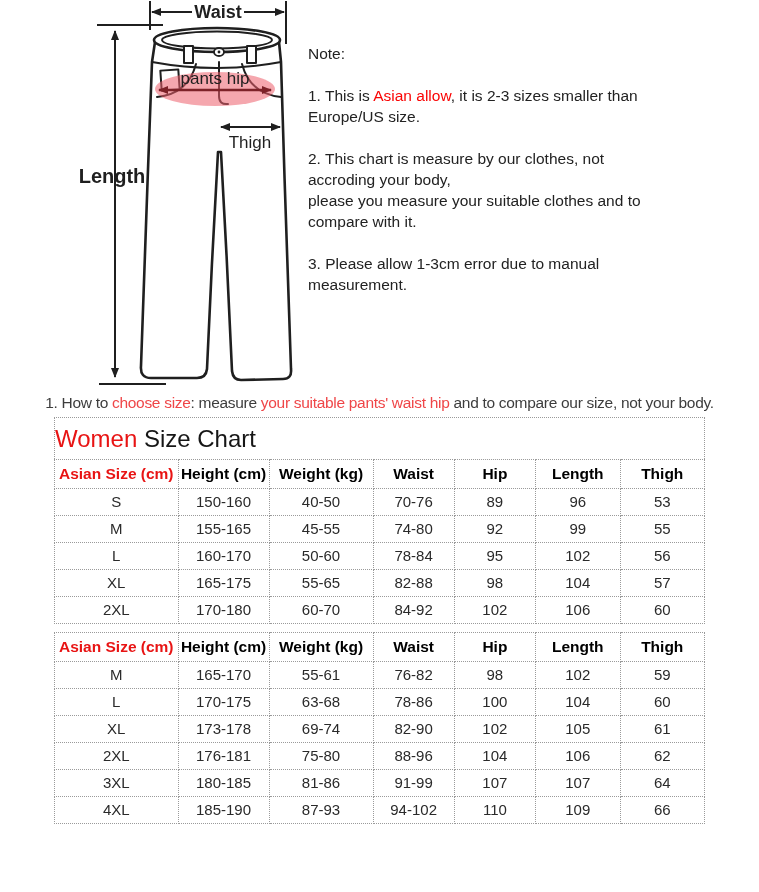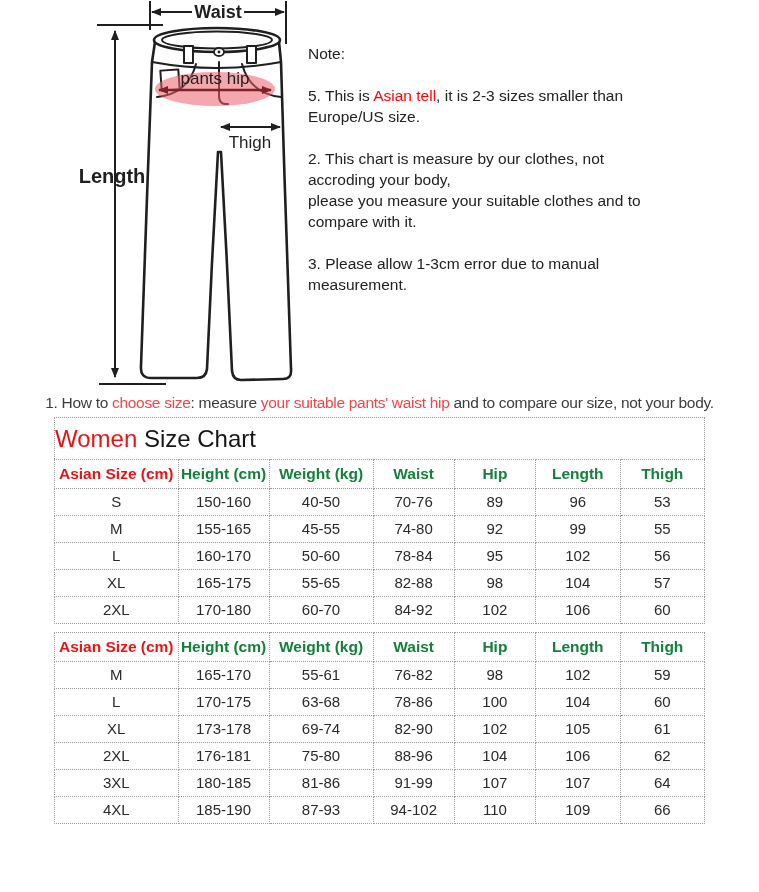--- a/index.html
+++ b/index.html
@@ -31,21 +31,21 @@
     border:1px dotted var(--border-dot);border-bottom:none;
     font-size:24px;color:#161616;
     padding:7px 0 6px 0;letter-spacing:0;
   }
   .chart-title .red-title{color:var(--table-red);}
   table.size-table{width:100%;border-collapse:collapse;table-layout:fixed;}
   table.size-table th,table.size-table td{
     border:1px dotted var(--border-dot);text-align:center;
     overflow:hidden;white-space:nowrap;
   }
-  table.size-table th{font-size:15.5px;font-weight:bold;color:#15803d;padding:5px 0;}
+  table.size-table th{font-size:15.5px;font-weight:bold;color:#000000;padding:5px 0;}
   table.size-table thead th:first-child{color:var(--table-red);}
   table.size-table td{font-size:15px;color:#2a2a2a;padding:4.5px 0;}
 </style>
 </head>
 <body>
 
 <div class="top-section">
 
   <svg class="pants-svg" width="310" height="392" viewBox="0 0 310 392">
     <defs>
@@ -94,21 +94,21 @@
     </g>
 
     <g stroke="#1f1f1f" stroke-width="2">
       <line x1="221" y1="127" x2="280" y2="127" marker-start="url(#ah-black)" marker-end="url(#ah-black)"></line>
       <text x="250" y="148" text-anchor="middle" font-size="17" fill="#1f1f1f" stroke="none">Thigh</text>
     </g>
   </svg>
 
   <div class="notes">
     <div class="para">Note:</div>
-    <div class="para"><span>5. This is </span><span class="red-note">Asian tell</span><span>, it is 2-3 sizes smaller than</span><br><span>Europe/US size.</span></div>
+    <div class="para"><span>1. This is </span><span class="red-note">Asian allow</span><span>, it is 2-3 sizes smaller than</span><br><span>Europe/US size.</span></div>
     <div class="para"><span>2. This chart is measure by our clothes, not</span><br><span>accroding your body,</span><br><span>please you measure your suitable clothes and to</span><br><span>compare with it.</span></div>
     <div class="para"><span>3. Please allow 1-3cm error due to manual</span><br><span>measurement.</span></div>
   </div>
 </div>
 
 <div class="instructions">
   <div><span>1. How to </span><span class="red-instr">choose size</span><span>: measure </span><span class="red-instr">your suitable pants' waist hip</span><span> and to compare our size, not your body.</span></div>
 </div>
 
 <div class="chart women">

